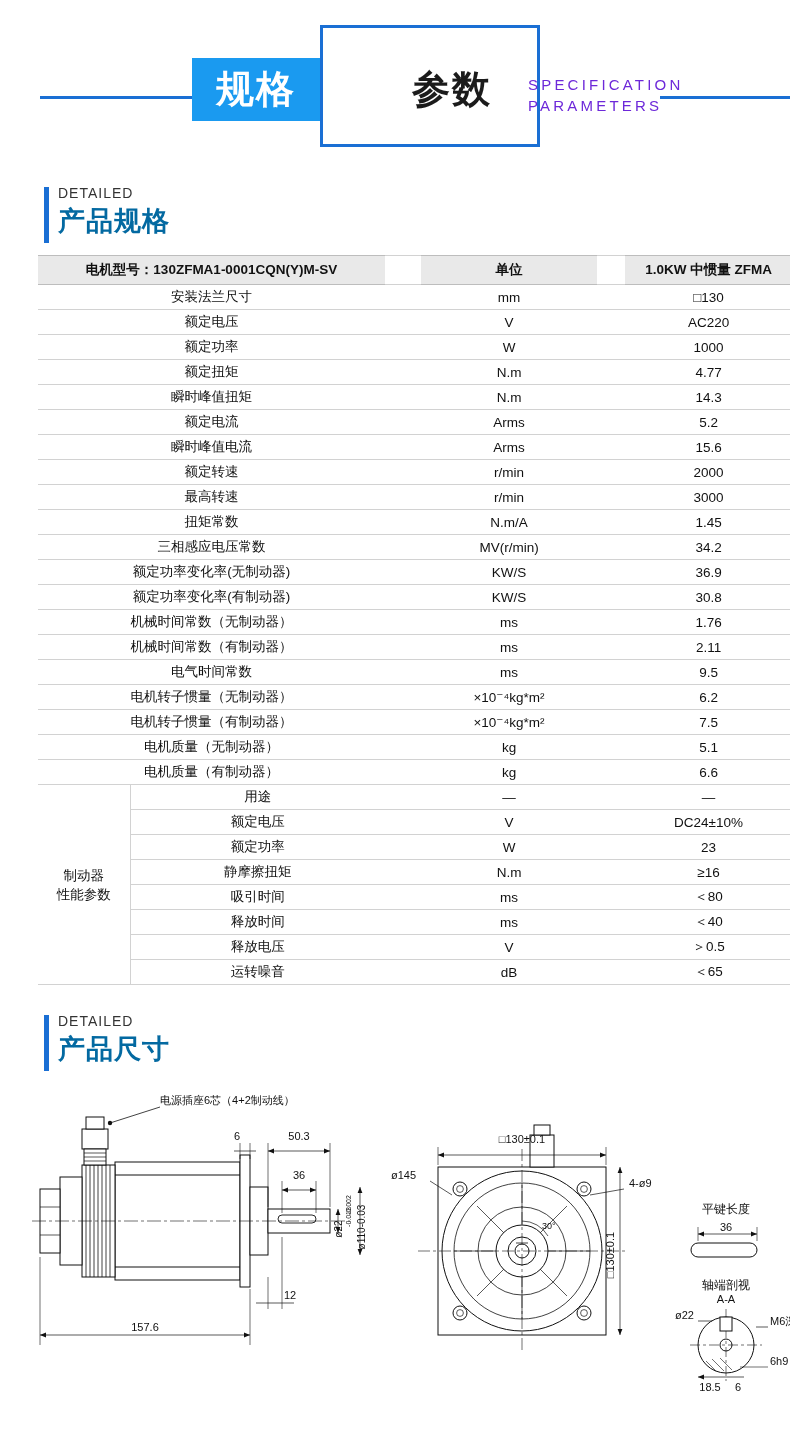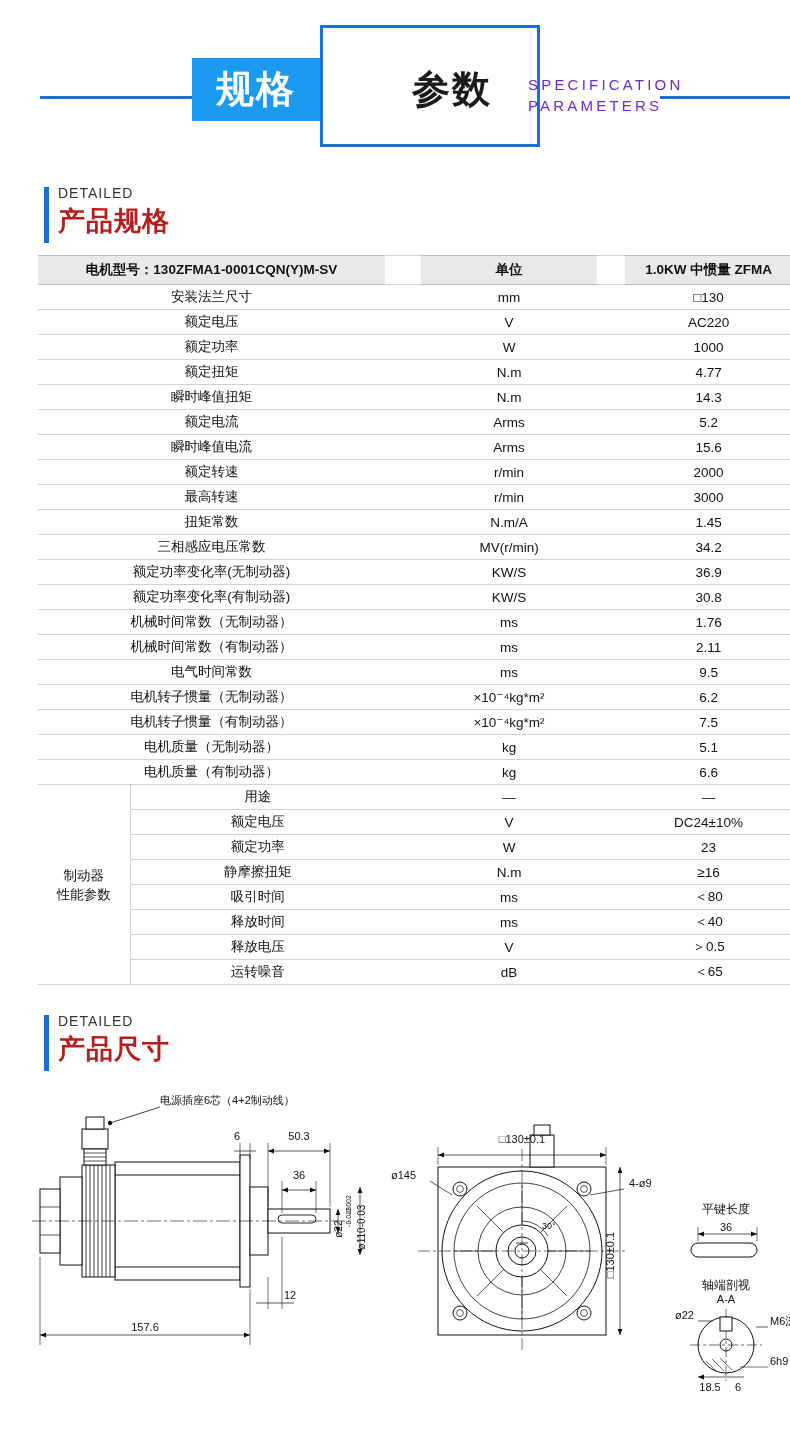--- a/index.html
+++ b/index.html
@@ -91,21 +91,21 @@
   }
   .section-title .en {
     font-size: 14px;
     color: #333;
     letter-spacing: 1px;
     line-height: 20px;
   }
   .section-title .cn {
     font-size: 27px;
     font-weight: bold;
-    color: #b91c1c;
+    color: #0369a1;
     line-height: 36px;
     letter-spacing: 1px;
   }
 
   
   .spec-wrap {
     margin: 16px 18px 0 18px;
     width: 754px;
   }
   table.spec {

